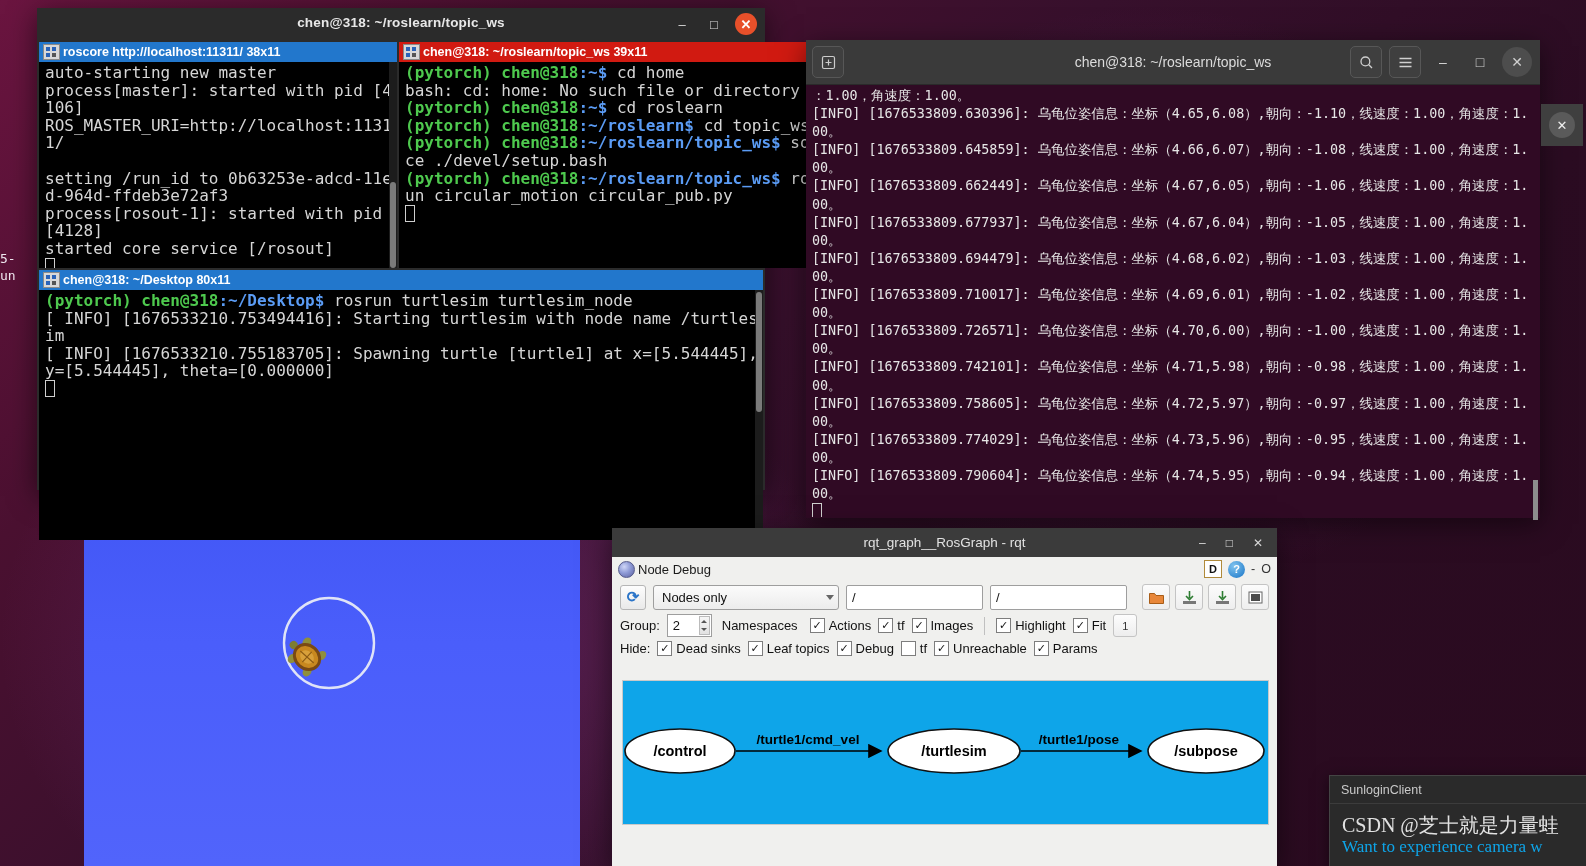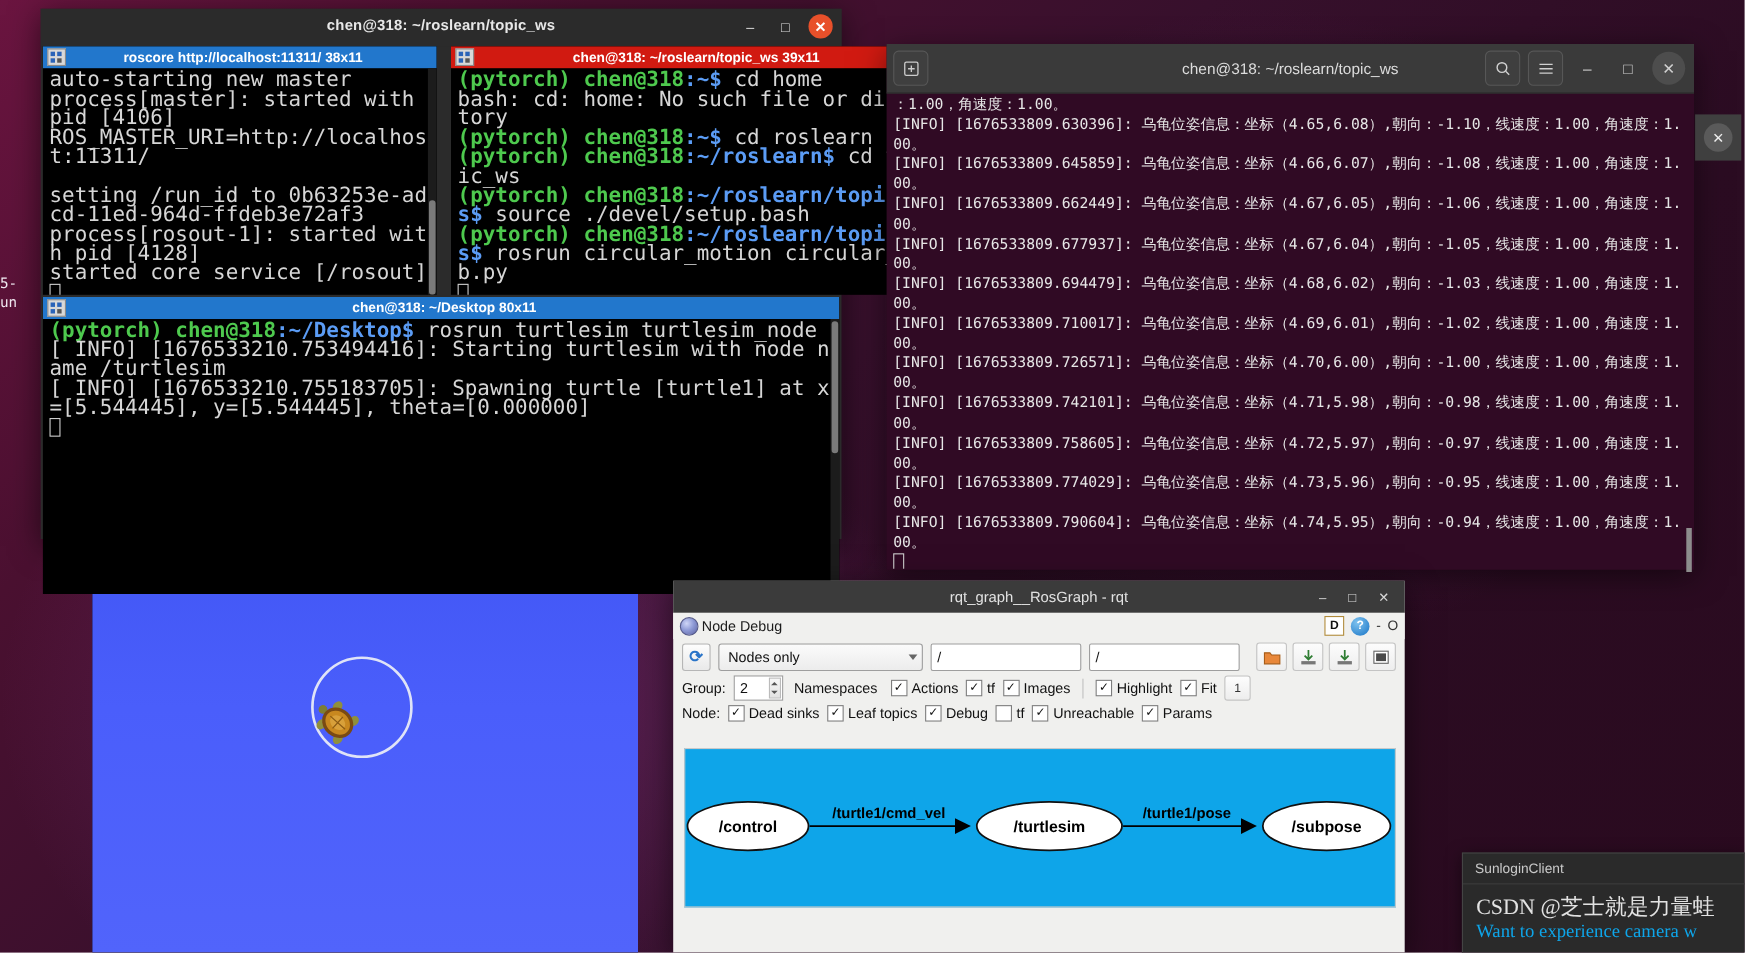--- a/index.html
+++ b/index.html
@@ -27,24 +27,24 @@
   .pane{position:absolute;background:#000;overflow:hidden;}
   .paneHdr{height:20px;display:flex;align-items:center;font-size:12.5px;font-weight:bold;
     color:#fff;padding-left:2px;}
   .paneHdr.blue{background:#2277cc;}
   .paneHdr.red{background:#d11a11;}
   .pIcon{width:17px;height:16px;margin:0 3px 0 2px;position:relative;flex:0 0 auto;
     background:#d8d8d8;border:1px solid #8a8a8a;box-sizing:border-box;}
   .pIcon:before{content:"";position:absolute;left:2px;top:2px;width:4px;height:4px;background:#2a63b8;}
   .pIcon:after{content:"";position:absolute;left:8px;top:2px;width:4px;height:4px;background:#2a63b8;
     box-shadow:-6px 6px 0 0 #2a63b8, 0 6px 0 0 #555;}
-  .paneHdr .ptxt{flex:1;text-align:center;padding-right:18px;white-space:nowrap;overflow:hidden;}
+  .paneHdr .ptxt{flex:1;text-align:left;padding-right:18px;white-space:nowrap;overflow:hidden;}
 
   .tbody{font-family:"DejaVu Sans Mono","Liberation Mono",monospace;
-    font-size:19px;line-height:17.6px;color:#d6d6d6;padding:2px 3px 0 6px;white-space:pre-wrap;
+    font-size:16px;line-height:17.6px;color:#d6d6d6;padding:2px 3px 0 6px;white-space:pre-wrap;
     word-break:break-all;}
   .tbody .g{color:#4ec94e;font-weight:bold;}
   .tbody .b{color:#5b9cf5;font-weight:bold;}
   .cursorblk{display:inline-block;width:8px;height:15px;border:1px solid #cfcfcf;
     vertical-align:-3px;}
   .vscroll{position:absolute;right:0;top:20px;bottom:0;width:8px;background:#1c1c1c;}
   .vscroll i{position:absolute;left:1px;width:6px;background:#7a7a7a;border-radius:3px;display:block;}
 
   
   #term-right{left:806px;top:40px;width:734px;height:478px;background:#300a24;
@@ -180,21 +180,21 @@
 <span></span>
 <span>setting /run_id to 0b63253e-adcd-11ed-964d-ffdeb3e72af3</span>
 <span>process[rosout-1]: started with pid [4128]</span>
 <span>started core service [/rosout]</span>
 <span class="cursorblk"></span></div>
     <div class="vscroll">
         <i style="top:120px;height:86px;"></i>
       </div>
   </div>
 
-  <div class="pane" style="left:362px;top:34px;width:440px;height:226px;margin-left:11px;">
+  <div class="pane" style="left:362px;top:34px;width:440px;height:226px;">
     <div class="paneHdr red">
       <span class="pIcon"></span>
       <span class="ptxt">chen@318: ~/roslearn/topic_ws 39x11</span>
     </div>
     <div class="tbody"><span class="g">(pytorch)</span> <span class="g">chen@318</span><span class="b">:~$</span><span> cd home</span>
 <span>bash: cd: home: No such file or directory</span>
 <span class="g">(pytorch)</span> <span class="g">chen@318</span><span class="b">:~$</span><span> cd roslearn</span>
 <span class="g">(pytorch)</span> <span class="g">chen@318</span><span class="b">:~/roslearn$</span><span> cd topic_ws</span>
 <span class="g">(pytorch)</span> <span class="g">chen@318</span><span class="b">:~/roslearn/topic_ws$</span><span> source ./devel/setup.bash</span>
 <span class="g">(pytorch)</span> <span class="g">chen@318</span><span class="b">:~/roslearn/topic_ws$</span><span> rosrun circular_motion circular_pub.py</span>
@@ -355,21 +355,21 @@
       <span>Highlight</span>
     </label>
     <label class="ck">
       <span class="cbx">✓</span>
       <span>Fit</span>
     </label>
     <span class="numbtn">1</span>
   </div>
 
   <div class="ctrlrow">
-    <span>Node:</span>
+    <span>Hide:</span>
     <label class="ck">
       <span class="cbx">✓</span>
       <span>Dead sinks</span>
     </label>
     <label class="ck">
       <span class="cbx">✓</span>
       <span>Leaf topics</span>
     </label>
     <label class="ck">
       <span class="cbx">✓</span>

